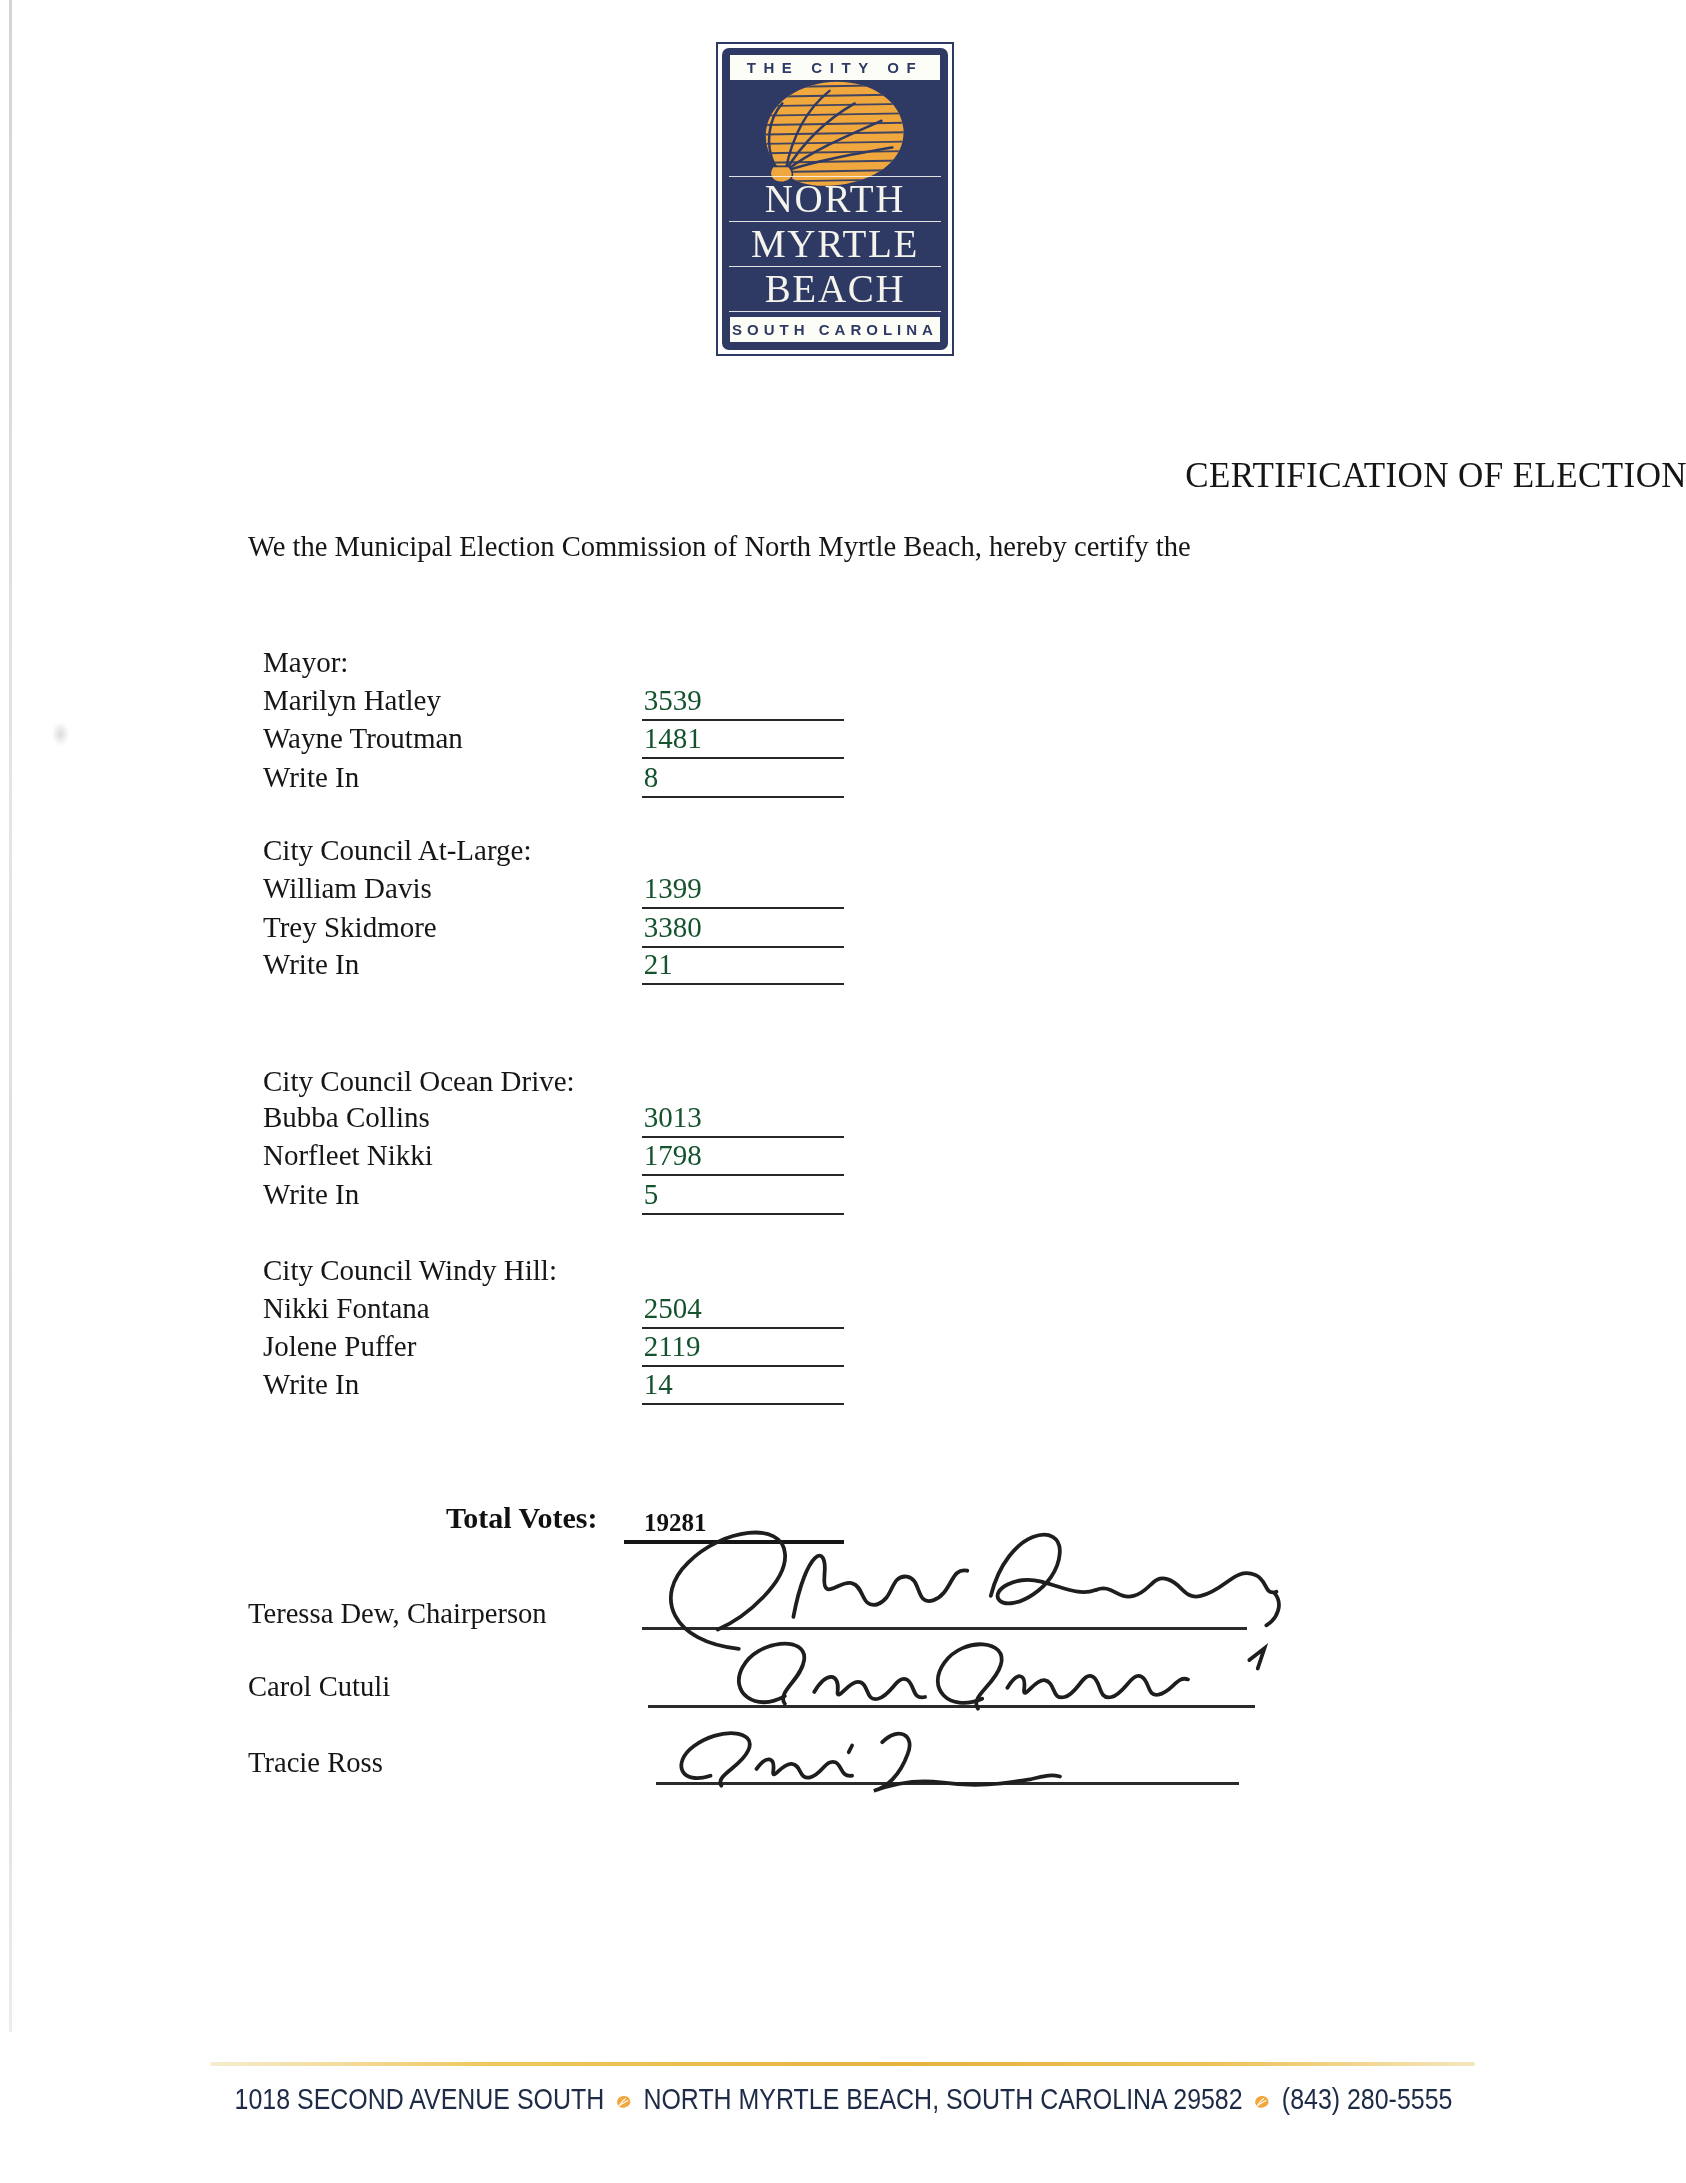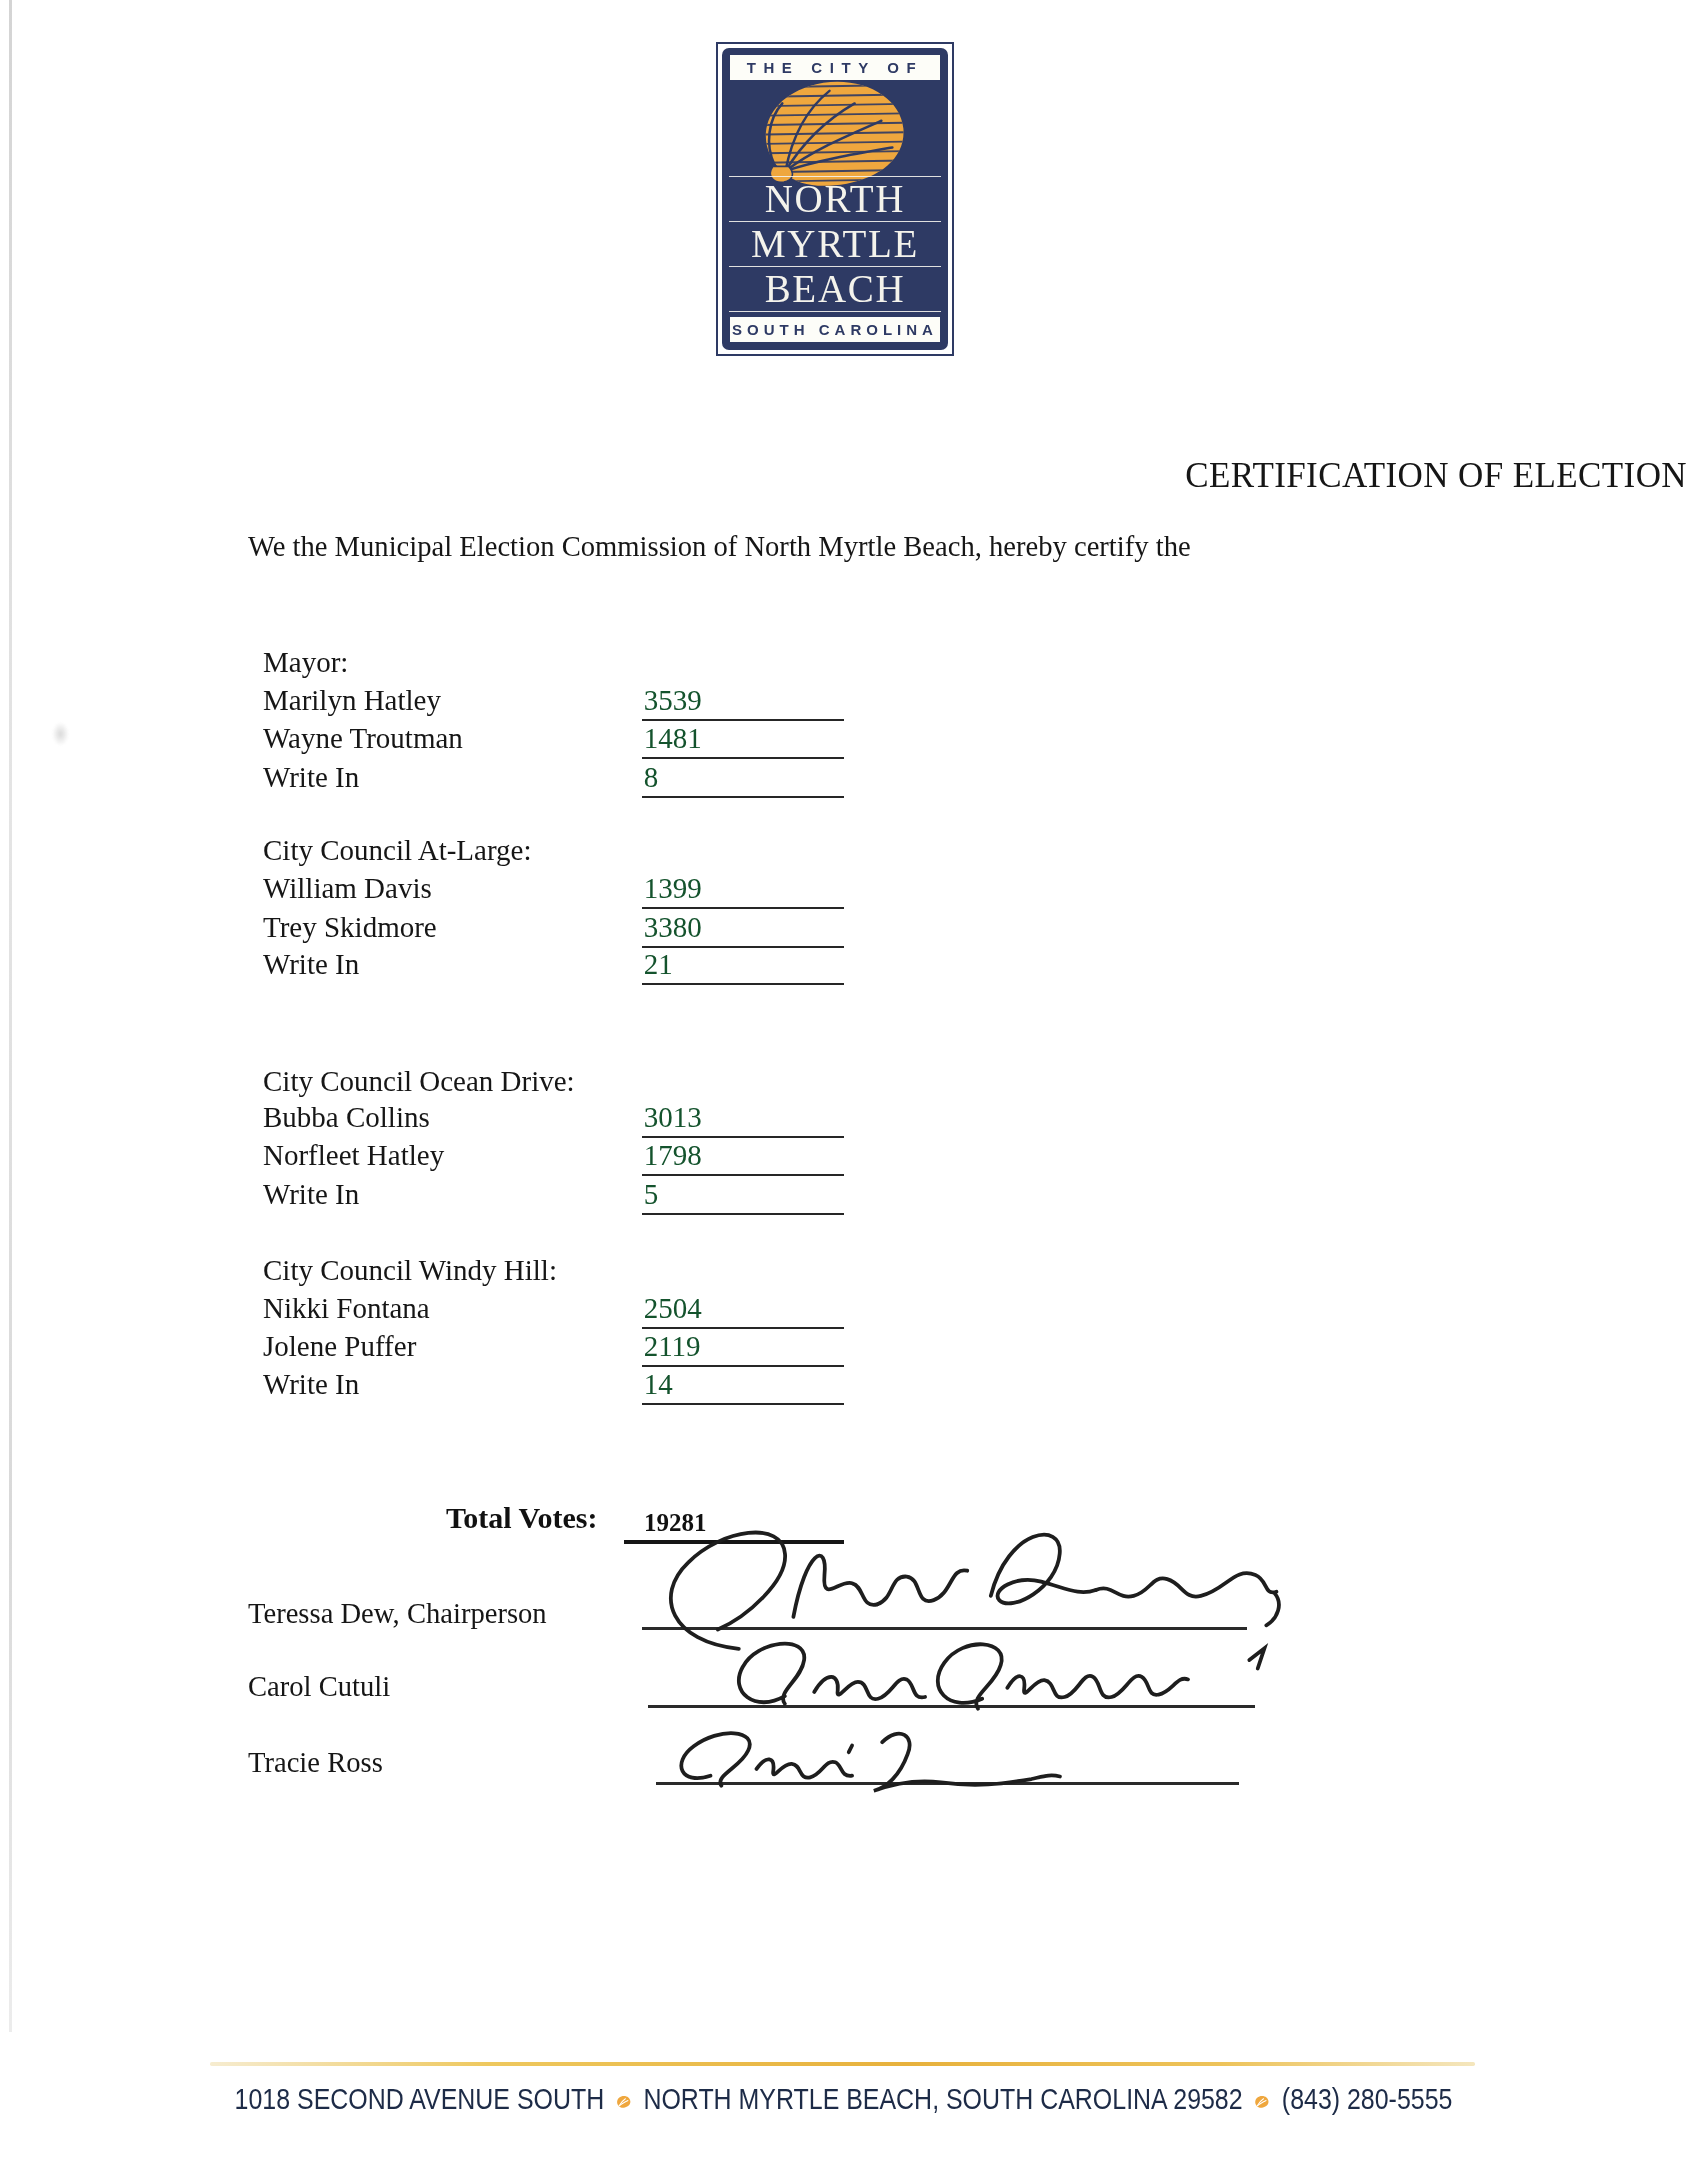--- a/index.html
+++ b/index.html
@@ -182,21 +182,21 @@
   <div class="row-label" style="top:946px">Write In</div>
   <div class="row-value" style="top:946px">
       <span class="num">21</span>
     </div>
 
   <div class="sec-heading" style="top:1063px">City Council Ocean Drive:</div>
   <div class="row-label" style="top:1099px">Bubba Collins</div>
   <div class="row-value" style="top:1099px">
       <span class="num">3013</span>
     </div>
-  <div class="row-label" style="top:1137px">Norfleet Hatley</div>
+  <div class="row-label" style="top:1137px">Norfleet Nikki</div>
   <div class="row-value" style="top:1137px">
       <span class="num">1798</span>
     </div>
   <div class="row-label" style="top:1176px">Write In</div>
   <div class="row-value" style="top:1176px">
       <span class="num">5</span>
     </div>
 
   <div class="sec-heading" style="top:1252px">City Council Windy Hill:</div>
   <div class="row-label" style="top:1290px">Nikki Fontana</div>

